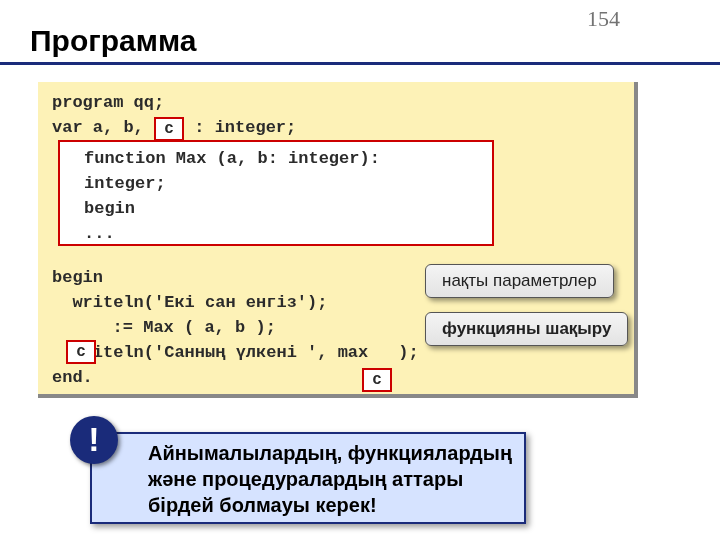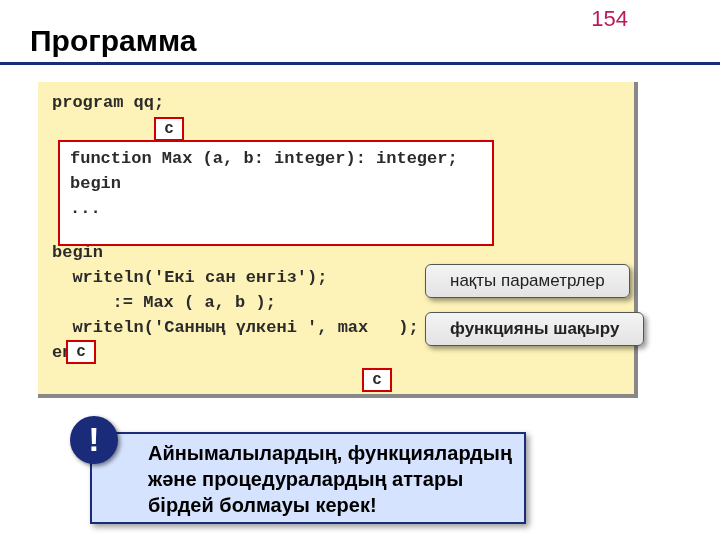--- a/index.html
+++ b/index.html
@@ -8,23 +8,24 @@
     width: 720px;
     height: 540px;
     background: #fff;
     font-family: Arial, sans-serif;
     position: relative;
     overflow: hidden;
   }
   .page-num {
     position: absolute;
     top: 6px;
-    right: 92px;
+    right: 100px;
     font-size: 22px;
-    color: #be185d;
+    color: #737373;
+    font-family: Liberation Serif, serif;
   }
   .title {
     position: absolute;
     top: 24px;
     left: 30px;
     font-size: 30px;
     font-weight: bold;
     color: #000;
   }
   .title-rule {
@@ -57,21 +58,21 @@
     width: 30px;
   }
   .inner-func {
     position: absolute;
     top: 140px;
     left: 58px;
     width: 436px;
     height: 106px;
     background: #fff;
     border: 2px solid #cc0000;
-    padding: 4px 10px;
+    padding: 4px 24px;
     font-family: "Courier New", monospace;
     font-size: 17px;
     line-height: 25px;
     font-weight: bold;
     color: #2b2b2b;
   }
   .c-box {
     position: absolute;
     background: #fff;
     border: 2px solid #cc0000;
@@ -85,21 +86,21 @@
     text-align: center;
   }
   .callout {
     position: absolute;
     background: linear-gradient(#f4f4f4, #e3e3e3);
     border: 1px solid #555;
     border-radius: 6px;
     box-shadow: 3px 3px 5px rgba(0,0,0,0.4);
     font-size: 17px;
     color: #222;
-    padding: 6px 24px;
+    padding: 6px 16px;
     white-space: nowrap;
   }
   .warn-box {
     position: absolute;
     top: 432px;
     left: 90px;
     width: 436px;
     height: 92px;
     background: #d6e3ff;
     border: 2px solid #1a2b7a;
@@ -129,20 +130,21 @@
 </style>
 </head>
 <body>
 
 <div class="page-num">154</div>
 <div class="title">Программа</div>
 <div class="title-rule"></div>
 
 <div class="code-block">
   <div class="line"><span>program qq;</span></div>
+  <div class="line"><span>var a, b, </span><span class="c-placeholder"></span><span> : integer;</span></div>
   <div class="line">&nbsp;</div>
   <div class="line">&nbsp;</div>
   <div class="line">&nbsp;</div>
   <div class="line">&nbsp;</div>
   <div class="line">&nbsp;</div>
   <div class="line"><span>begin</span></div>
   <div class="line"><span>  writeln('Екі сан енгіз');</span></div>
   <div class="line"><span>  </span><span class="c-placeholder"></span><span> := Max ( a, b );</span></div>
   <div class="line"><span>  writeln('Санның үлкені ', max</span><span class="c-placeholder"></span><span>);</span></div>
   <div class="line"><span>end.</span></div>

